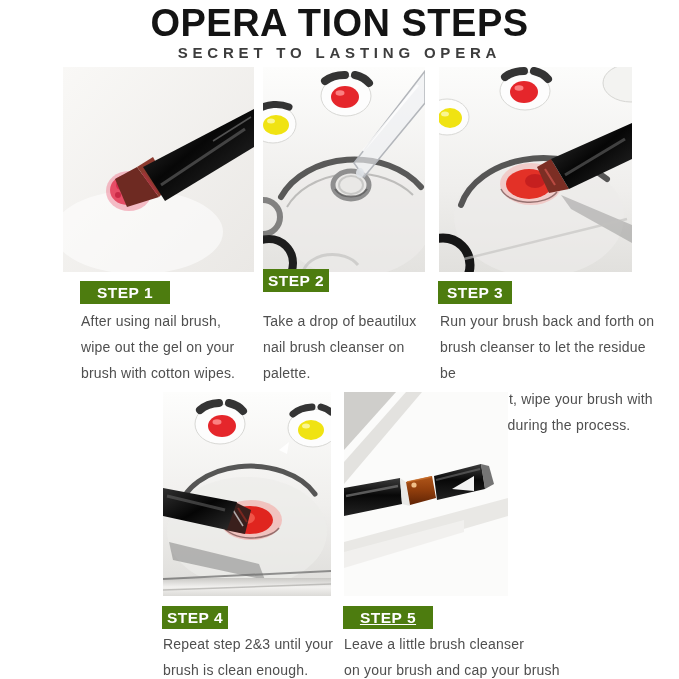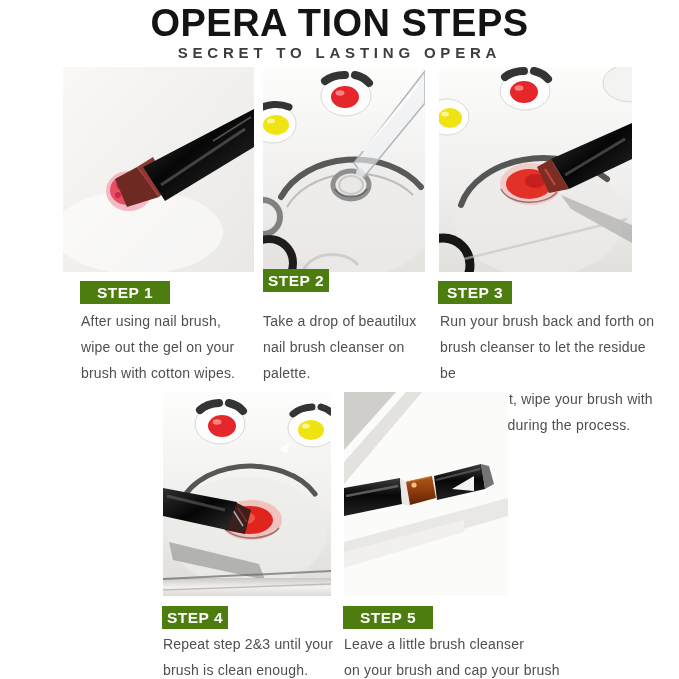--- a/index.html
+++ b/index.html
@@ -29,21 +29,21 @@
   .b2{left:263px;top:269px;width:66px;}
   .b3{left:438px;top:281px;width:74px;}
   .t1{left:81px;top:308px;width:190px;}
   .t2{left:263px;top:308px;width:190px;}
   .t3{left:440px;top:308px;width:222px;}
 
   
   .p4{left:163px;top:392px;width:168px;height:204px;}
   .p5{left:344px;top:392px;width:164px;height:204px;}
   .b4{left:162px;top:606px;width:66px;}
-  .b5{left:343px;top:606px;width:90px;}
+  .b5{left:343px;top:606px;width:90px;text-decoration:underline;}
   .t4{left:163px;top:631px;width:218px;}
   .t5{left:344px;top:631px;width:250px;}
 </style>
 </head>
 <body>
 
 <div class="page">
 
   <div class="title">OPERA TION STEPS</div>
   <div class="subtitle">SECRET TO LASTING OPERA</div>

